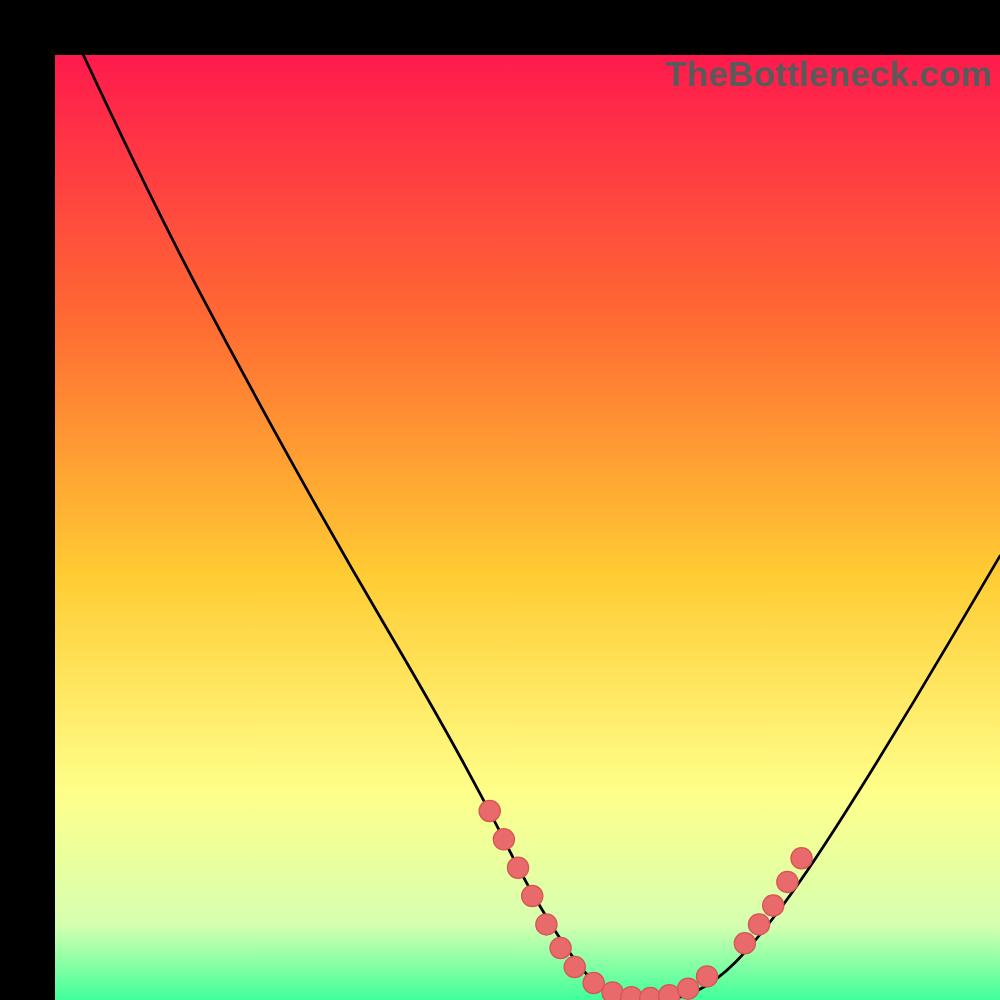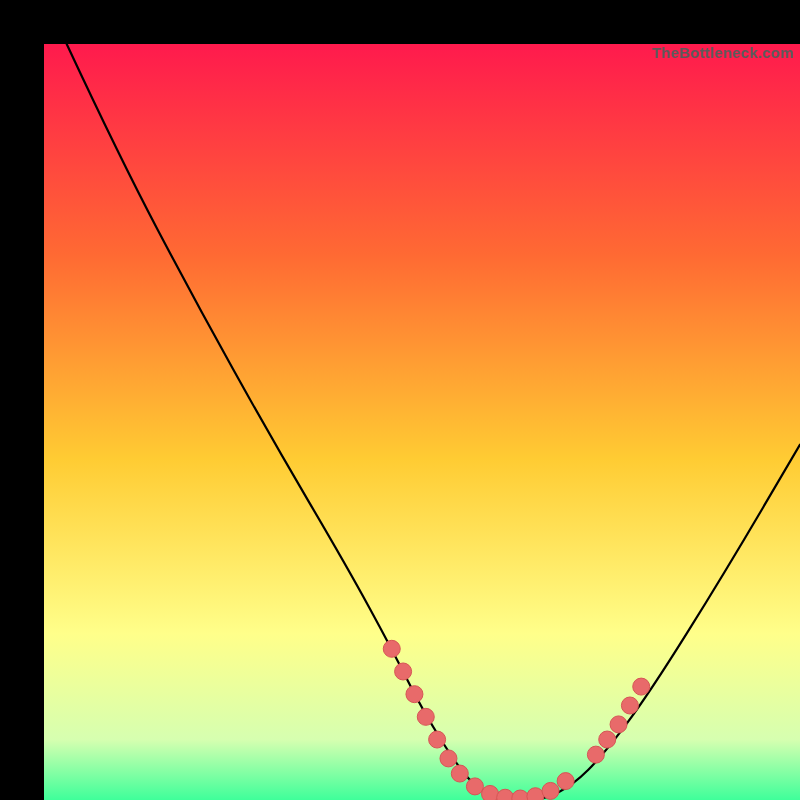--- a/index.html
+++ b/index.html
@@ -17,21 +17,21 @@
     overflow: hidden;
   }
   .gradient-bg {
     position: absolute;
     top: 0; left: 0; width: 100%; height: 100%;
   }
   .watermark {
     position: absolute;
     top: 0; right: 6px;
     font-family: Arial, Helvetica, sans-serif;
-    font-size: 15px;
+    font-size: 28px;
     font-weight: 600;
     color: #5a5a5a;
     letter-spacing: 0.2px;
   }
   svg.curve {
     position: absolute;
     top: 0; left: 0;
     width: 756px; height: 756px;
   }
 </style>

